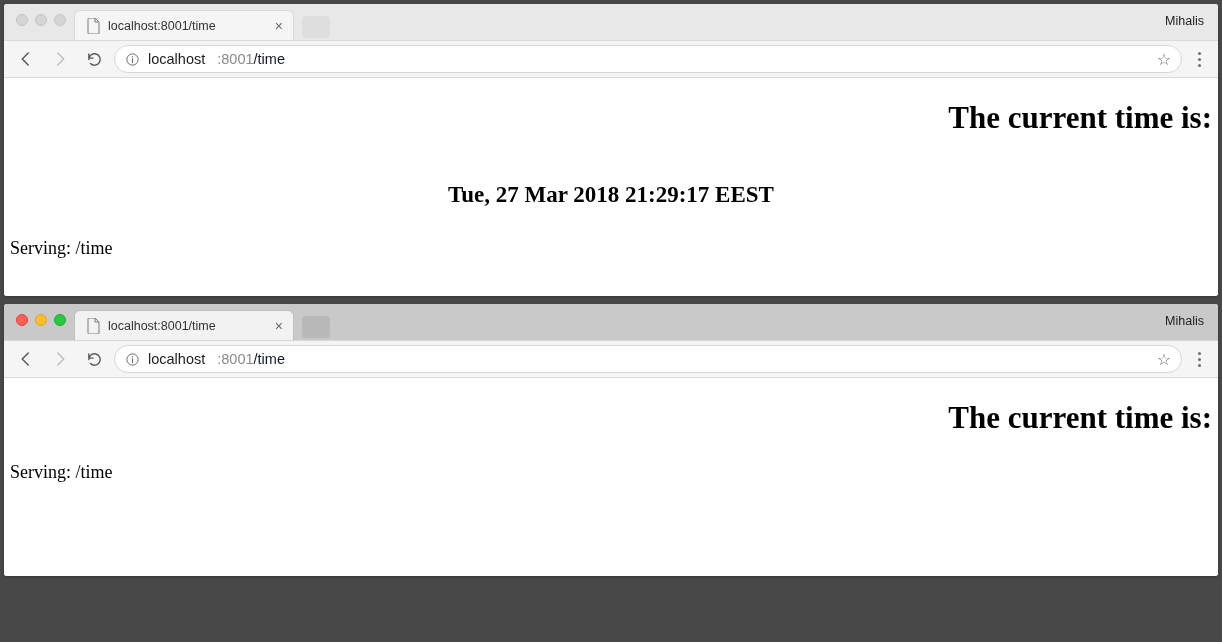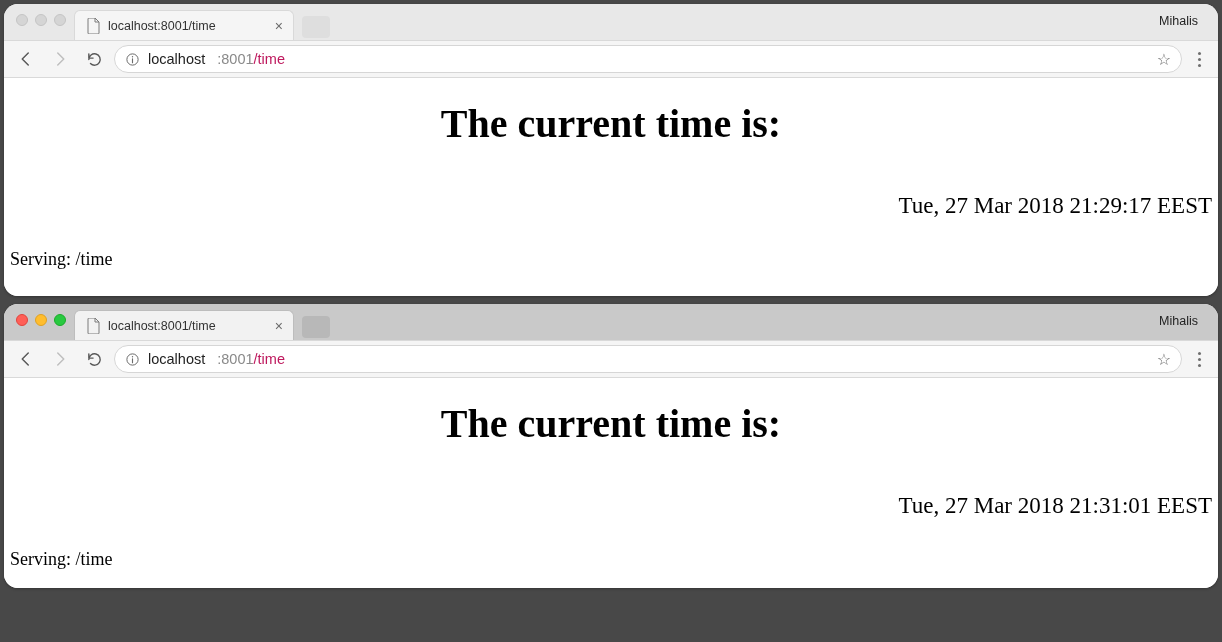--- a/index.html
+++ b/index.html
@@ -5,21 +5,21 @@
     * { margin: 0; padding: 0; box-sizing: border-box; }
     body {
       font-family: -apple-system, BlinkMacSystemFont, "Segoe UI", Arial, sans-serif;
       background: #484848;
       padding: 4px;
       width: 1222px;
       height: 642px;
     }
     .browser-window {
       background: #fff;
-      border-radius: 14px;
+      border-radius: 3px;
       overflow: hidden;
       box-shadow: 0 1px 3px rgba(0,0,0,0.3);
       margin-bottom: 8px;
     }
     .browser-window.inactive .tab-bar { background: #e8e8e8; }
     .browser-window.active .tab-bar { background: #c9c9c9; }
     .tab-bar {
       height: 36px;
       display: flex;
       align-items: flex-end;
@@ -69,21 +69,21 @@
       width: 28px;
       height: 22px;
       margin-left: 8px;
       margin-bottom: 2px;
       border-radius: 4px;
     }
     .inactive .new-tab-slot { background: #dedede; }
     .active .new-tab-slot   { background: #b8b8b8; }
     .profile-name {
       position: absolute;
-      right: 20px;
+      right: 14px;
       top: 10px;
       font-size: 12.5px;
       color: #222;
     }
     .toolbar {
       height: 38px;
       background: #f5f5f5;
       border-top: 1px solid #d9d9d9;
       border-bottom: 1px solid #d9d9d9;
       display: flex;
@@ -109,21 +109,21 @@
       border-radius: 15px;
       display: flex;
       align-items: center;
       padding: 0 10px;
       gap: 8px;
       font-size: 14.5px;
       color: #212121;
     }
     .addr-info-icon { color: #6a6a6a; display: flex; align-items: center; }
     .addr-host-port .port { color: #8a8a8a; padding-left: 12px; }
-    .addr-path { color: #be185d; }
+    .addr-path { color: #0f172a; }
     .addr-star {
       margin-left: auto;
       color: #6a6a6a;
       font-size: 16px;
     }
     .menu-dots {
       width: 22px;
       display: flex;
       flex-direction: column;
       align-items: center;
@@ -133,30 +133,30 @@
     .menu-dots span {
       width: 3px; height: 3px; background: #6f6f6f; border-radius: 50%;
     }
     .page {
       background: #fff;
       min-height: 210px;
       padding: 16px 6px 18px 6px;
       font-family: "Times New Roman", Times, serif;
     }
     .page h1 {
-      text-align: center;
+      text-align: right;
       font-weight: bold;
-      font-size: 40px;
+      font-size: 31px;
       margin-top: 6px;
       margin-bottom: 26px;
       color: #000;
     }
     .page h2 {
-      text-align: right;
-      font-weight: normal;
+      text-align: center;
+      font-weight: bold;
       font-size: 23px;
       margin-bottom: 30px;
       color: #000;
       margin-top: 46px;
     }
     .serving-line {
       font-size: 18px;
       color: #000;
     }
     .bw2 .page { min-height: 198px; }
@@ -281,16 +281,15 @@
     </div>
     <div class="menu-dots">
       <span></span>
         <span></span>
         <span></span>
     </div>
   </div>
 
   <div class="page">
     <h1>The current time is:</h1>
-    <h2>Tue, 27 Mar 2018 21:31:01 EEST</h2>
     <div class="serving-line">Serving: /time</div>
   </div>
 </div>
 
 </body></html>

